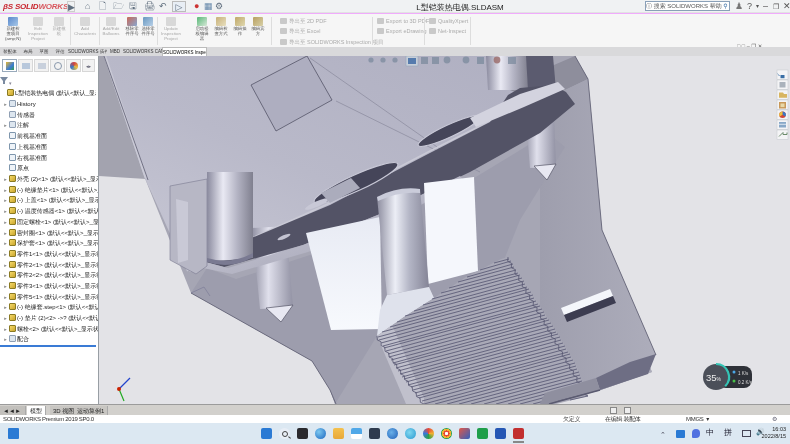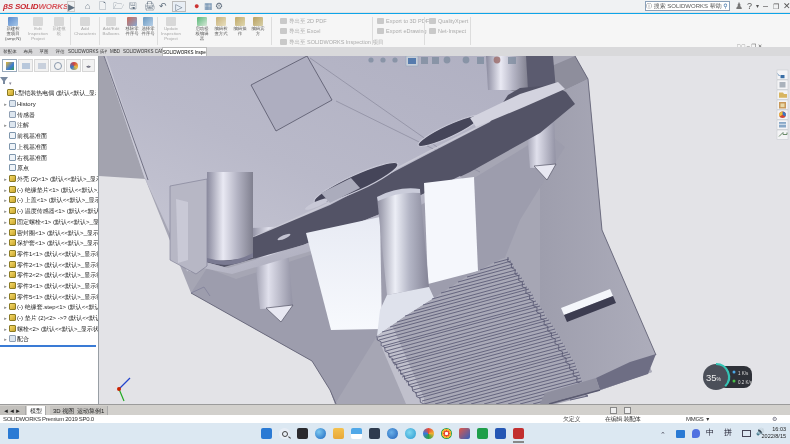--- a/index.html
+++ b/index.html
@@ -1,17 +1,17 @@
 <!DOCTYPE html>
 <html><head>
 <meta charset="utf-8">
 <style>
 * { margin:0; padding:0; box-sizing:border-box; }
 html,body { width:790px; height:444px; overflow:hidden; font-family:"Liberation Sans",sans-serif; }
-#app { position:absolute; top:0; left:0; width:790px; height:444px; background:#0ea5e9; }
+#app { position:absolute; top:0; left:0; width:790px; height:444px; background:#f0abfc; }
 .abs { position:absolute; }
 
 #titlebar { position:absolute; top:0; left:0; width:790px; height:13px; background:#f0f2f3; border-bottom:1px solid #e2e2e2; }
 .qat { position:absolute; top:1px; height:11px; color:#5f6e7e; font-size:9px; line-height:11px; }
 #title { position:absolute; top:2px; left:300px; width:320px; text-align:center; font-size:8px; color:#222; }
 
 #ribbon { position:absolute; top:14px; left:0; width:790px; height:33px; background:#f6f6f6; }
 .rbtn { position:absolute; top:3px; width:22px; height:30px; text-align:center; font-size:4.4px; line-height:4.9px; color:#555; overflow:hidden; }
 .rbtn.dis { color:#a8a8a8; }
 .ricon { display:block; margin:0 auto 1px auto; width:10px; height:9px; border-radius:1px; }
@@ -50,20 +50,21 @@
   <div class="qat" style="left:85px;">⌂</div>
   <div class="qat" style="left:99px;">🗋</div>
   <div class="qat" style="left:113px;">🗁</div>
   <div class="qat" style="left:129px;">🖫</div>
   <div class="qat" style="left:144px;">🖨</div>
   <div class="qat" style="left:159px;">↶</div>
   <div class="qat" style="left:172px; width:14px; border:1px solid #bbb; background:#e8eef5; text-align:center;">▷</div>
   <div class="qat" style="left:194px; color:#cc3333;">●</div>
   <div class="qat" style="left:204px; color:#6688aa;">▦</div>
   <div class="qat" style="left:215px;">⚙</div>
+  <div id="title">L型铠装热电偶.SLDASM</div>
 
   <div class="abs" style="left:645px; top:1px; width:85px; height:10px; background:#fff; border:1px solid #8aa0b8; font-size:6px; line-height:9px; color:#555;">ⓘ 搜索 SOLIDWORKS 帮助 <span style="color:#3a6ea5">⚲</span></div>
   <div class="qat" style="left:735px; color:#777;">♟</div>
   <div class="qat" style="left:747px; color:#555;">?</div>
   <div class="qat" style="left:756px; color:#555; font-size:6px;">▾</div>
   <div class="qat" style="left:763px; color:#555;">–</div>
   <div class="qat" style="left:773px; color:#555; font-size:7px;">❐</div>
   <div class="qat" style="left:783px; color:#555;">✕</div>
 </div>
 

